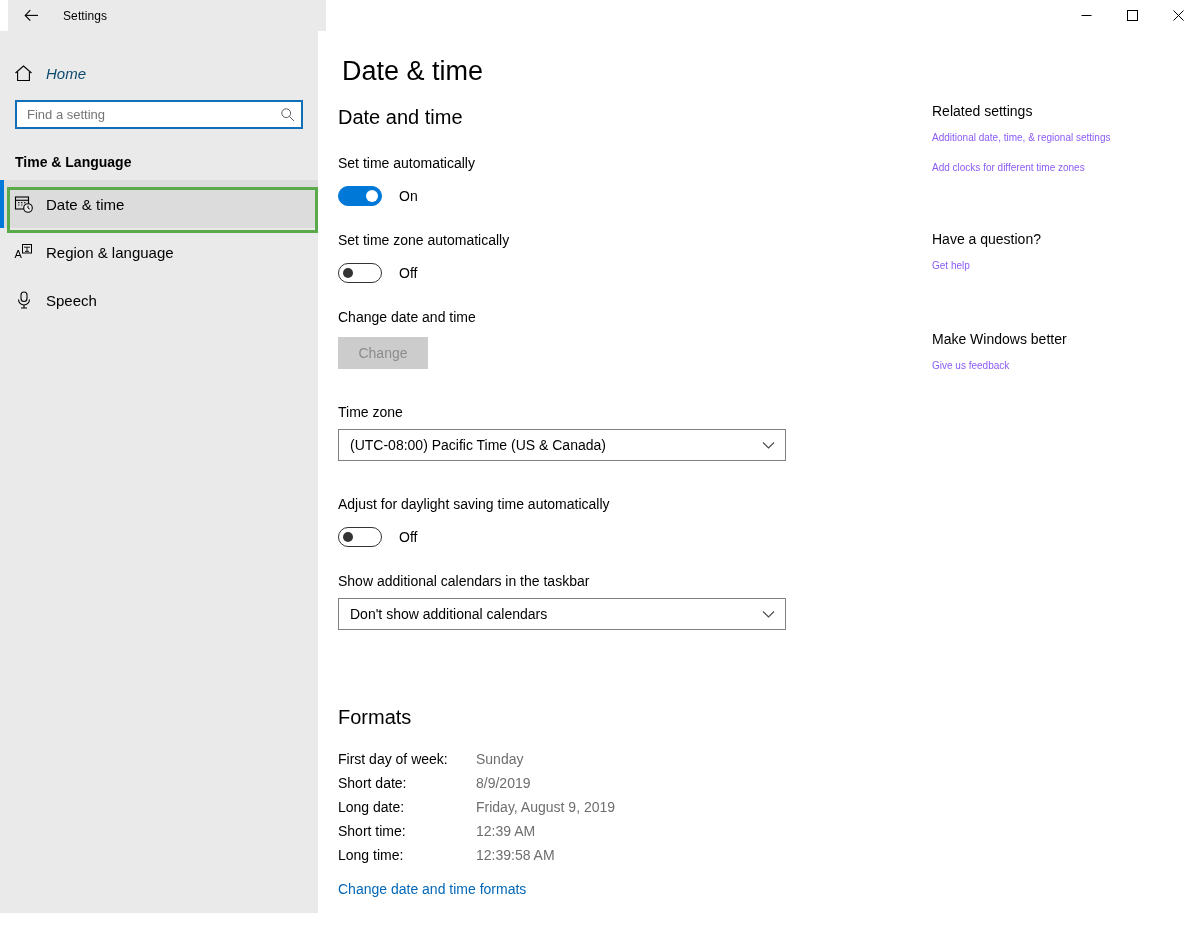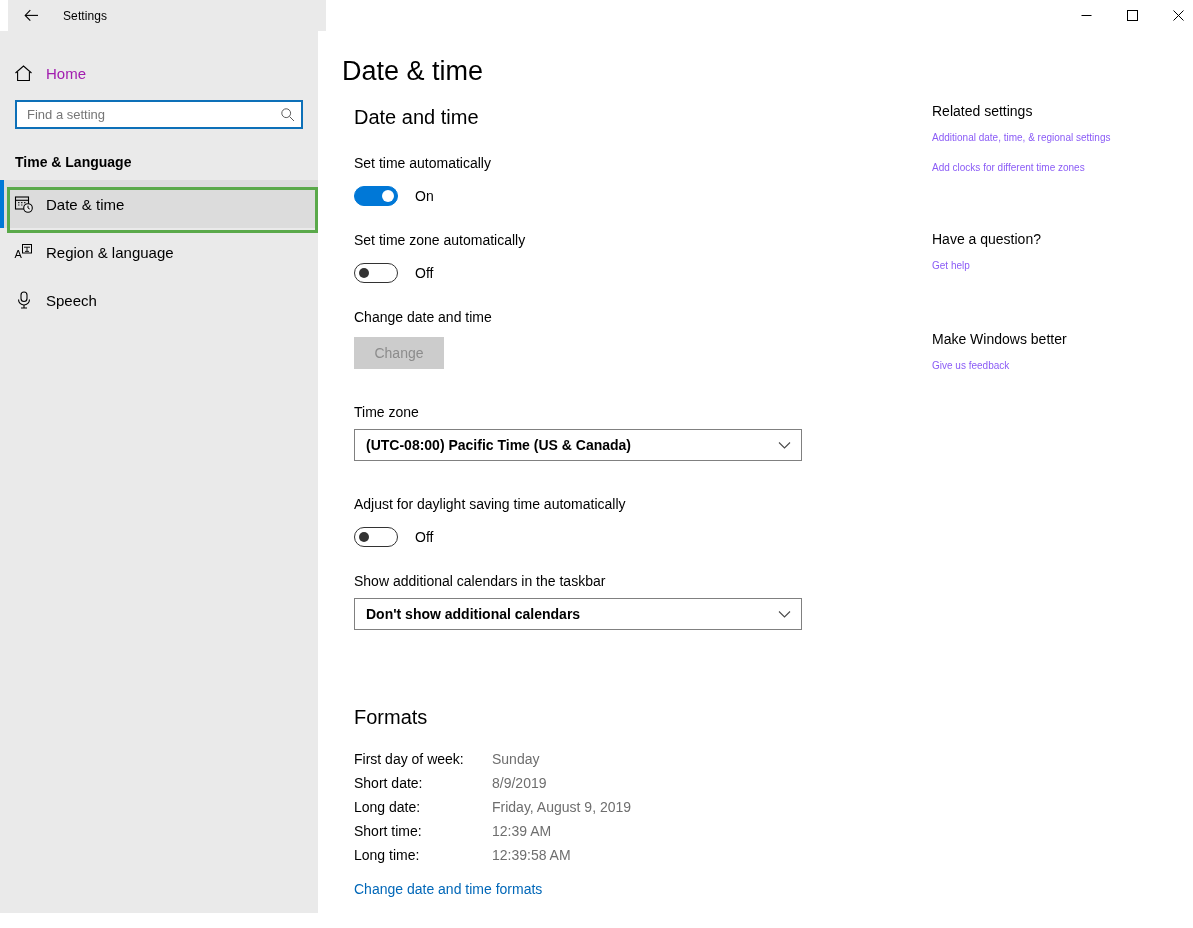--- a/index.html
+++ b/index.html
@@ -74,22 +74,23 @@
     padding-left: 14px;
     cursor: default;
   }
   .nav-home .nav-ico {
     width: 30px;
     display: flex; align-items: center;
     color: #000;
   }
   .nav-home .nav-label {
     font-size: 15px;
-    color: #a21caf;
+    color: #0c4a6e;
     margin-left: 2px;
+    font-style: italic;
   }
   .search-wrap {
     margin: 7px 15px 0 15px;
     height: 29px;
     background: #ffffff;
     border: 2px solid #0d70b8;
     display: flex;
     align-items: center;
     position: relative;
   }
@@ -161,21 +162,21 @@
   }
   .page-title {
     position: absolute;
     left: 24px; top: 25px;
     font-size: 27px;
     color: #000;
     font-weight: normal;
   }
   .col-main {
     position: absolute;
-    left: 36px; top: 75px;
+    left: 20px; top: 75px;
     width: 560px;
   }
   .h2 {
     font-size: 20px;
     color: #000;
     font-weight: normal;
     margin: 0;
   }
   .clock-line {
     font-size: 14px;
@@ -242,21 +243,20 @@
   .combo {
     margin-top: 9px;
     width: 448px; height: 32px;
     border: 1px solid #808080;
     background: #ffffff;
     display: flex;
     align-items: center;
     justify-content: space-between;
     padding: 0 10px 0 11px;
     cursor: default;
-    font-weight: bold;
   }
   .combo-text {
     font-size: 14px;
     color: #000;
   }
   .combo-arrow {
     color: #4a4a4a;
     display: flex; align-items: center;
   }
 

